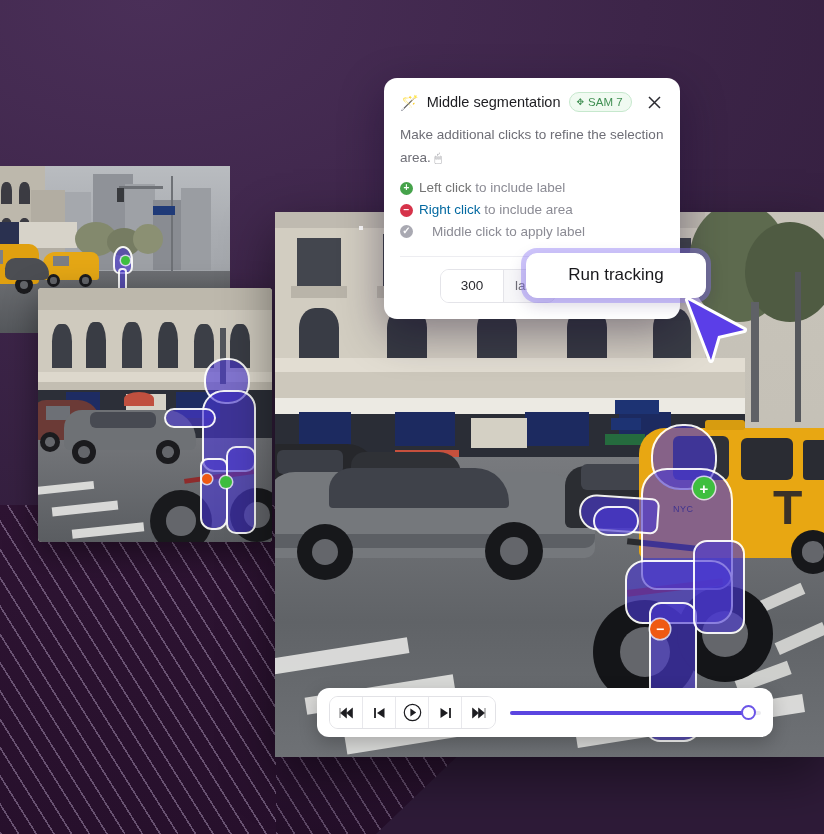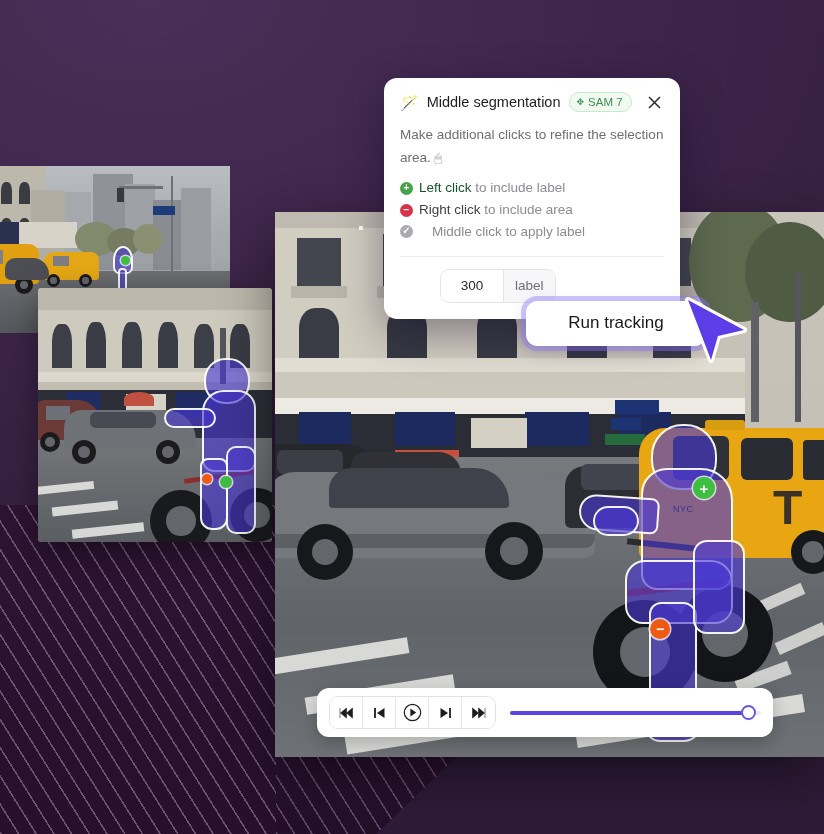--- a/index.html
+++ b/index.html
@@ -136,22 +136,22 @@
   #cursor-emoji{ font-size:12px; }
   .clickrow{ display:flex; align-items:center; gap:6px; font-size:13.5px; line-height:1.62; }
   .cmark{
     width:13px; height:13px; border-radius:50%; flex:0 0 13px;
     display:flex; align-items:center; justify-content:center;
     color:#fff; font-size:10px; font-weight:bold; line-height:1; padding-bottom:1px;
   }
   .cm-green{ background:#46a34b; }
   .cm-red{ background:#d6334a; }
   .cm-gray{ background:#a9a9b2; }
-  .ck-green{ color:#14532d;text-align:center; }
-  .ck-red{ color:#404040; }
+  .ck-green{ color:#737373;text-align:center; }
+  .ck-red{ color:#0369a1; }
   .ck-gray{ color:#8b8b94;margin-left:13px; }
   .crest{ color:#8b8b94; }
   #panel-divider{ height:1px; background:#ededf1; margin:13px 0 12px 0; }
   #track-hint{ font-size:13.5px; color:#6e6e76; }
   #track-row{ display:flex; align-items:center; gap:0; margin-top:11px; position:relative; }
   #frames-group{
     display:flex; align-items:stretch; border:1px solid #e4e4e9;
     border-radius:9px; overflow:hidden; height:34px; background:#fff;margin-left:40px;
   }
   #frames-input{
@@ -163,21 +163,20 @@
     border-left:1px solid #e4e4e9; background:#f7f7f9;
     font-size:13.5px; color:#6e6e76;
   }
   #run-tracking{
     position:absolute; left:126px; top:-16px;
     width:180px; height:45px;
     background:#ffffff; border:1px solid #ffffff; border-radius:11px;
     font-family:"Liberation Sans", sans-serif; font-size:17px; color:#18181c;
     cursor:pointer;
     box-shadow:0 0 0 5px rgba(139,116,245,.42), 0 6px 18px rgba(40,20,90,.20);
-    margin-top:48px;
   }
 
   
   #mouse-cursor{ position:absolute; left:684px; top:296px; width:66px; height:70px; }
 </style>
 </head>
 <body>
 
 <div id="bg-gradient"></div>
 <div id="bg-flat-bottom"></div>

